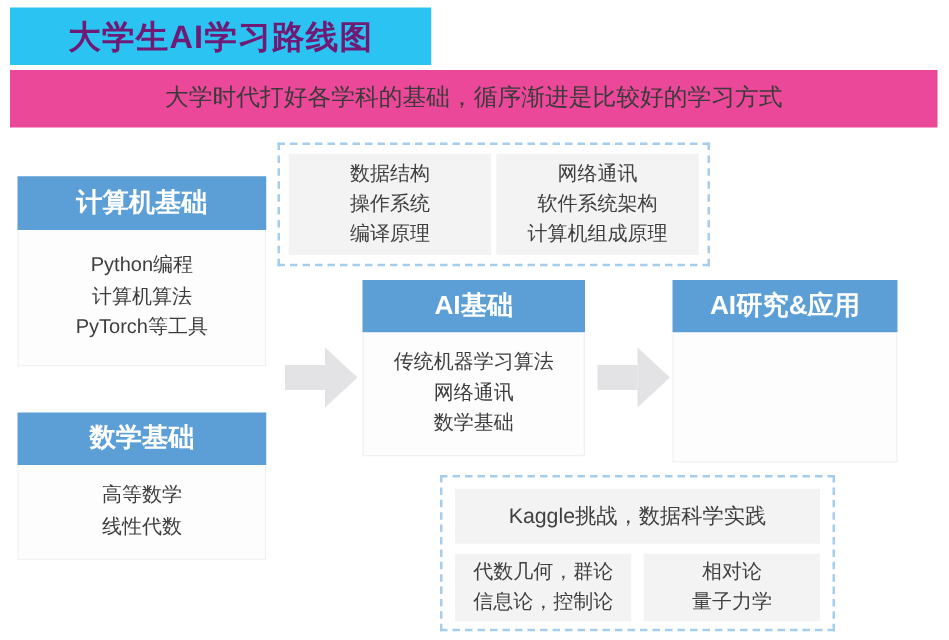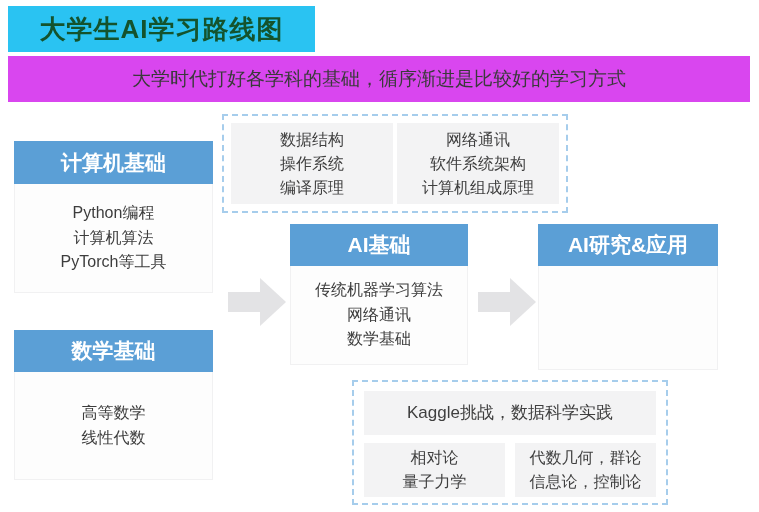--- a/index.html
+++ b/index.html
@@ -5,30 +5,30 @@
   html,body{margin:0;padding:0;}
   body{
     width:759px;height:512px;position:relative;background:#ffffff;
     font-family:"Liberation Sans","DejaVu Sans",sans-serif;
     color:#3d3d3d;overflow:hidden;
   }
   .abs{position:absolute;}
 
   
   .banner{
-    left:8px;top:6px;width:307px;height:46px;
-    background:#2ac3f2;color:#14532d;
+    left:8px;top:6px;width:337px;height:46px;
+    background:#2ac3f2;color:#701a75;
     font-size:26px;font-weight:bold;
     text-align:center;line-height:46px;letter-spacing:1px;
   }
 
   
   .subtitle-bar{
     left:8px;top:56px;width:742px;height:46px;
-    background:#d946ef;color:#3a3a3a;
+    background:#ec4899;color:#3a3a3a;
     font-size:19px;text-align:center;line-height:46px;
   }
 
   
   .dashed{
     border:2px dashed #a6cdec;background:#ffffff;box-sizing:border-box;
   }
   .top-dashed{
     left:222px;top:114px;width:346px;height:99px;
     display:flex;gap:4px;padding:7px;
@@ -53,21 +53,21 @@
   .card-body{
     background:#fdfdfd;border:1px solid #f1f1f2;border-top:none;box-sizing:border-box;
     display:flex;flex-direction:column;justify-content:center;
     text-align:center;font-size:16px;line-height:1.55;color:#3d3d3d;
   }
 
   .comp-header{left:14px;top:141px;width:199px;height:43px;line-height:43px;}
   .comp-body{left:14px;top:184px;width:199px;height:109px;}
 
   .math-header{left:14px;top:330px;width:199px;height:42px;}
-  .math-body{left:14px;top:372px;width:199px;height:108px;}
+  .math-body{left:14px;top:372px;width:199px;height:76px;}
 
   .ai-header{left:290px;top:224px;width:178px;height:42px;}
   .ai-body{left:290px;top:266px;width:178px;height:99px;}
 
   .res-header{left:538px;top:224px;width:180px;height:42px;}
   .res-body{left:538px;top:266px;width:180px;height:104px;}
 
   
   .arrow{width:58px;height:48px;}
   .arrow-1{left:228px;top:278px;}
@@ -135,21 +135,21 @@
 </div>
 
 <div class="abs card-header res-header">AI研究&amp;应用</div>
 <div class="abs card-body res-body">
 </div>
 
 <div class="abs dashed bottom-dashed">
   <div class="gray-box kaggle-box">Kaggle挑战，数据科学实践</div>
   <div class="bottom-row">
     <div class="gray-box">
+      <div>代数几何，群论</div>
+      <div>信息论，控制论</div>
+    </div>
+    <div class="gray-box">
       <div>相对论</div>
       <div>量子力学</div>
-    </div>
-    <div class="gray-box">
-      <div>代数几何，群论</div>
-      <div>信息论，控制论</div>
     </div>
   </div>
 </div>
 
 </body></html>

